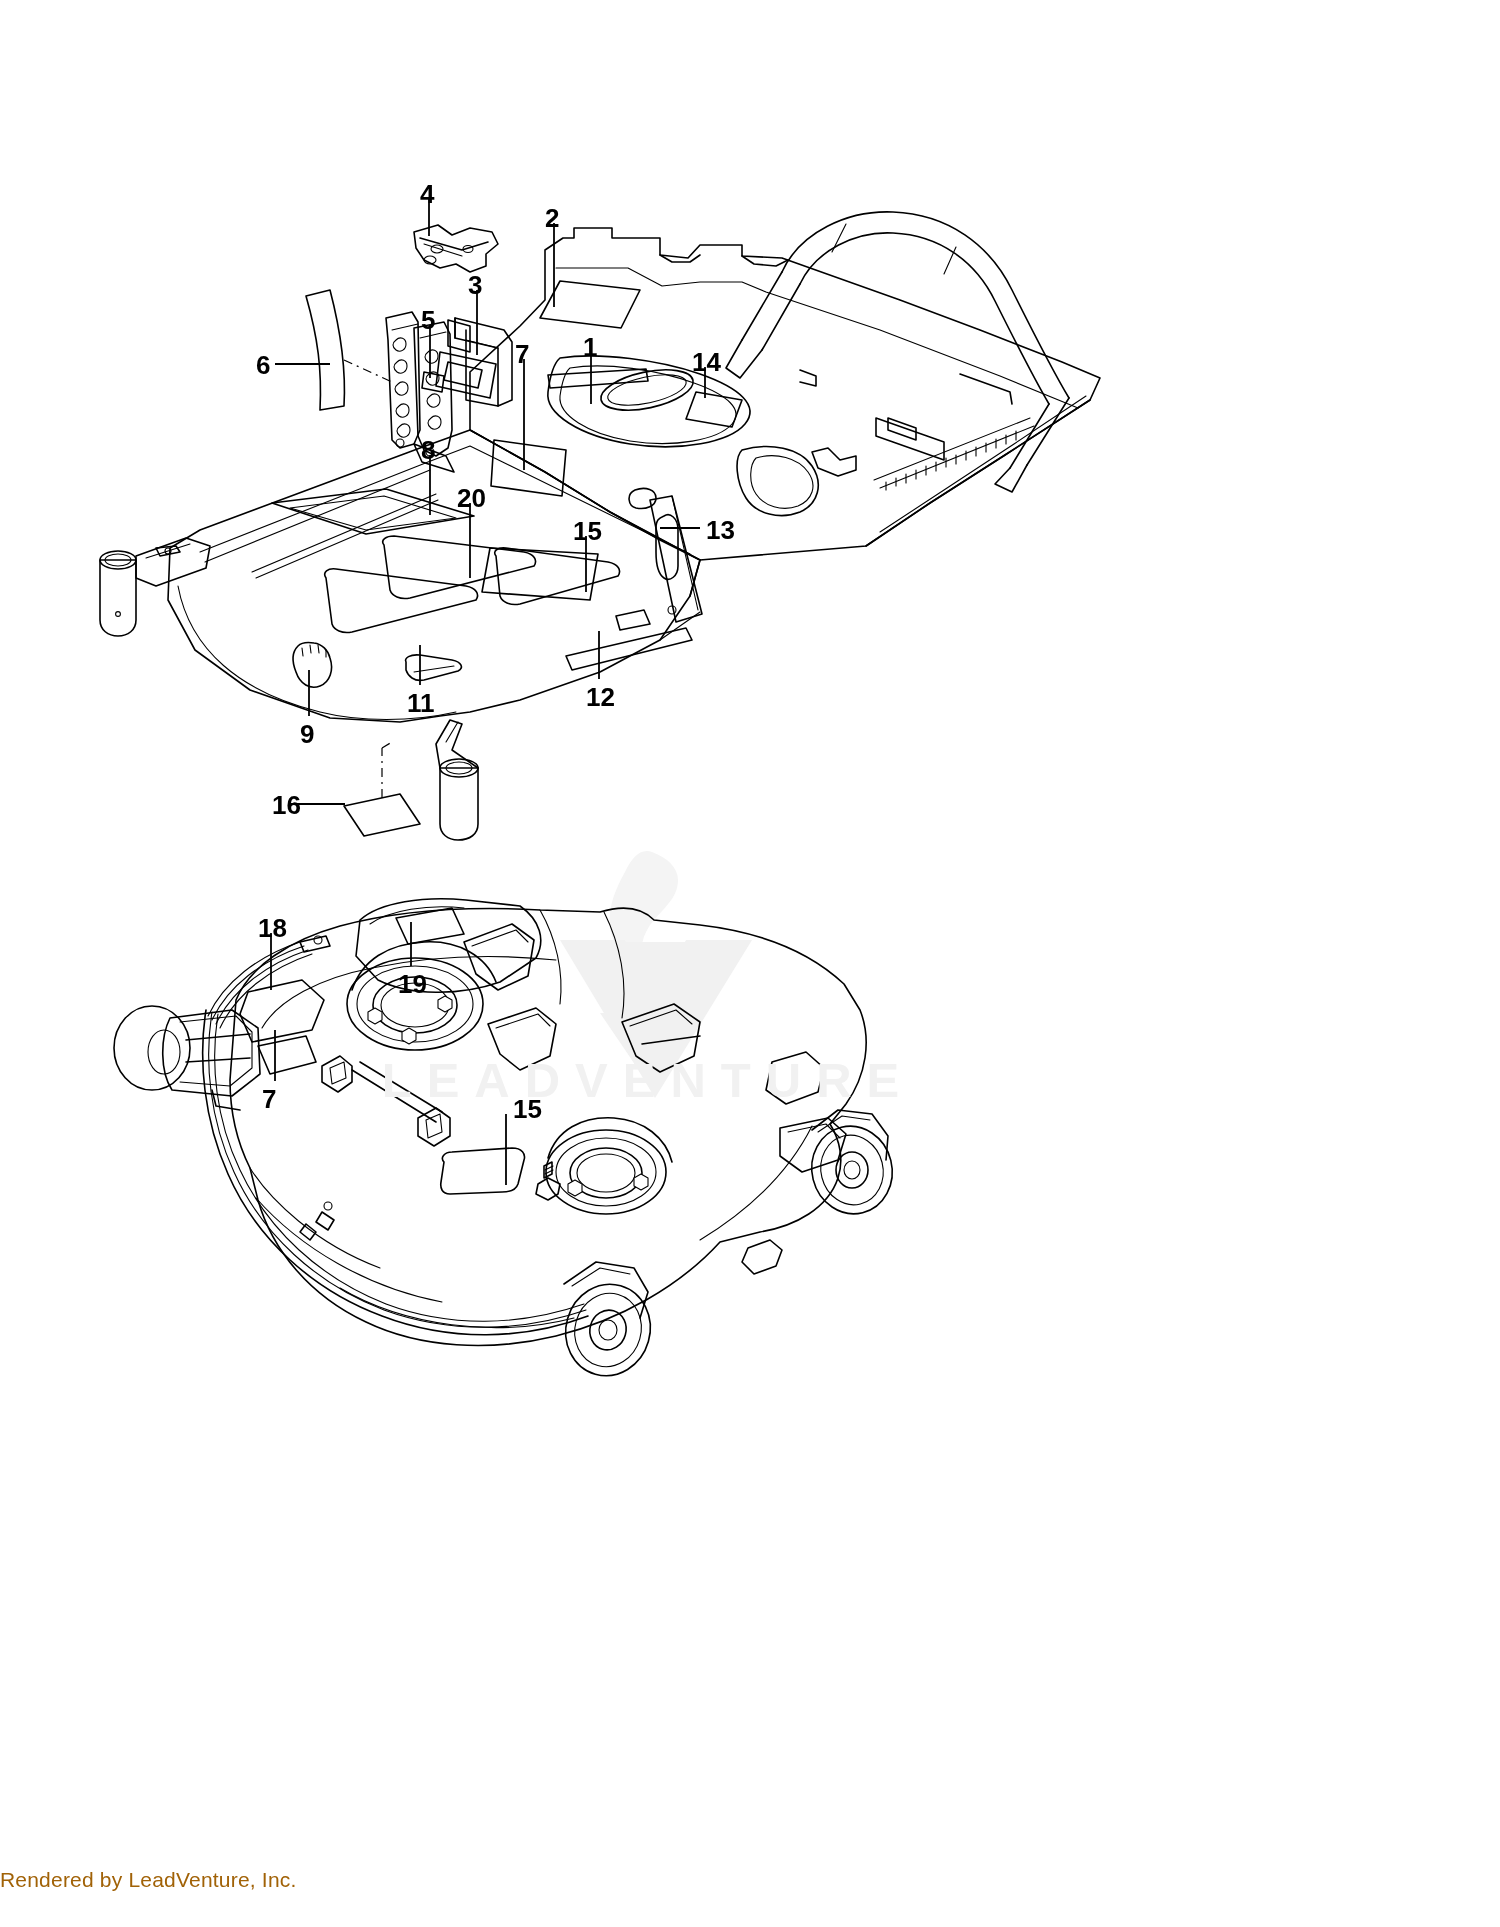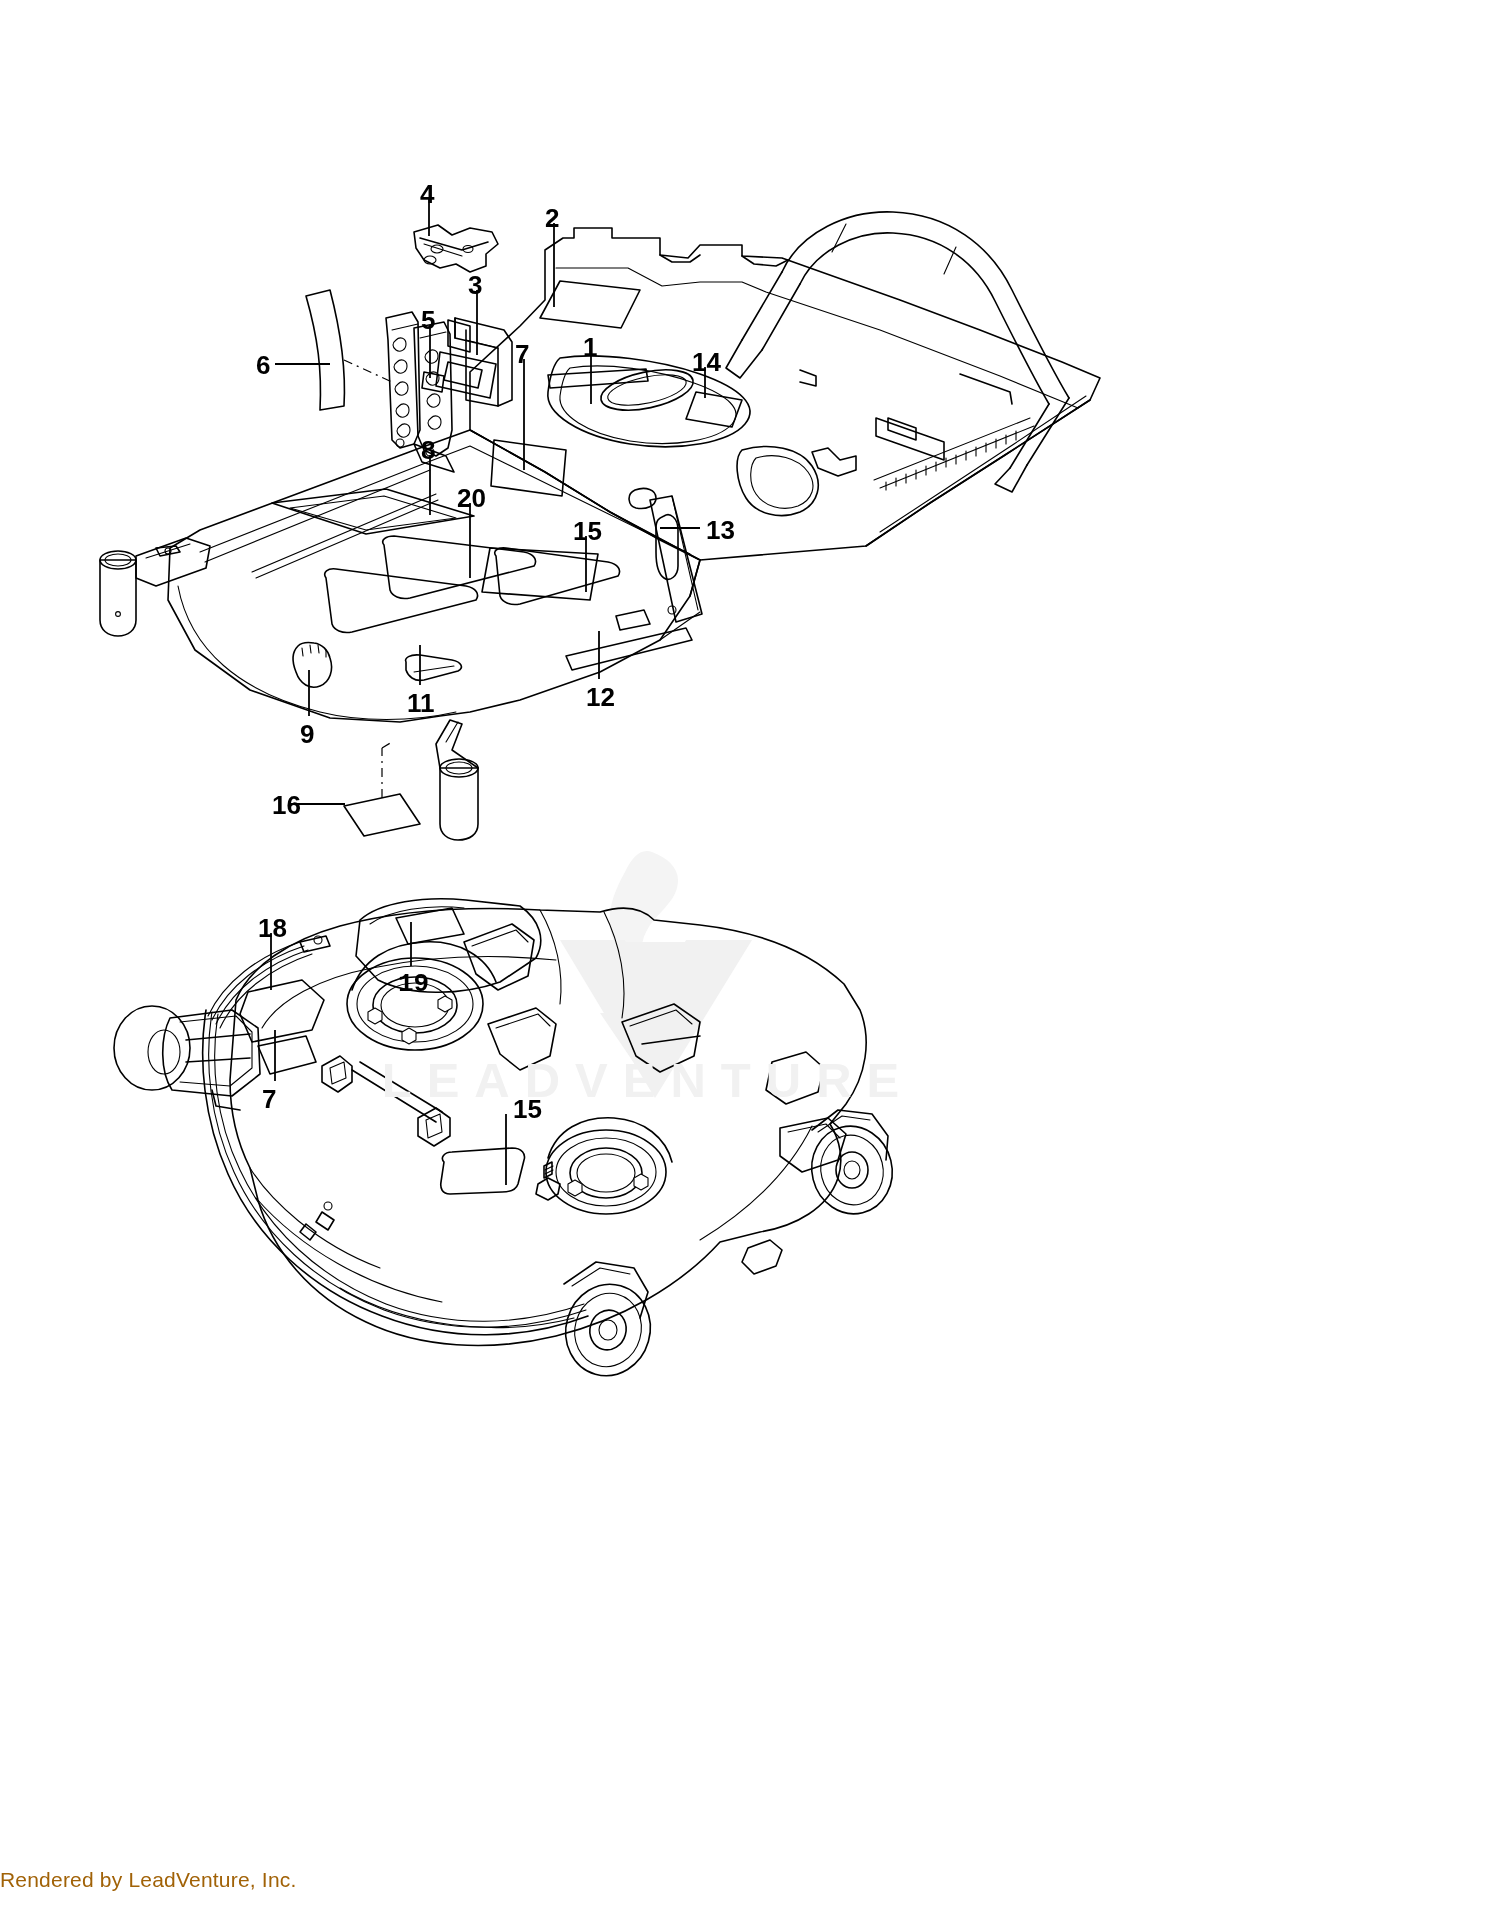--- a/index.html
+++ b/index.html
@@ -573,19 +573,19 @@
       <div class="callout" style="left: 300px; top: 721px;">9</div>
       <div class="callout" style="left: 407px; top: 690px;">11</div>
       <div class="callout" style="left: 573px; top: 518px;">15</div>
       <div class="callout" style="left: 586px; top: 684px;">12</div>
       <div class="callout" style="left: 706px; top: 517px; text-align: center;">13</div>
       <div class="callout" style="left: 692px; top: 349px;">14</div>
       <div class="callout" style="left: 493px; top: 1096px; margin-left: 20px;">15</div>
       <div class="callout" style="left: 272px; top: 792px;">16</div>
       <div class="callout" style="left: 262px; top: 1086px;">7</div>
       <div class="callout" style="left: 258px; top: 915px;">18</div>
-      <div class="callout" style="left: 398px; top: 971px; font-family: Liberation Mono, monospace;">19</div>
+      <div class="callout" style="left: 398px; top: 971px;">19</div>
       <div class="callout" style="left: 457px; top: 485px;">20</div>
     </div>
 
   <div class="footer-caption">Rendered by LeadVenture, Inc.</div>
 
 </div>
 
 </body></html>

